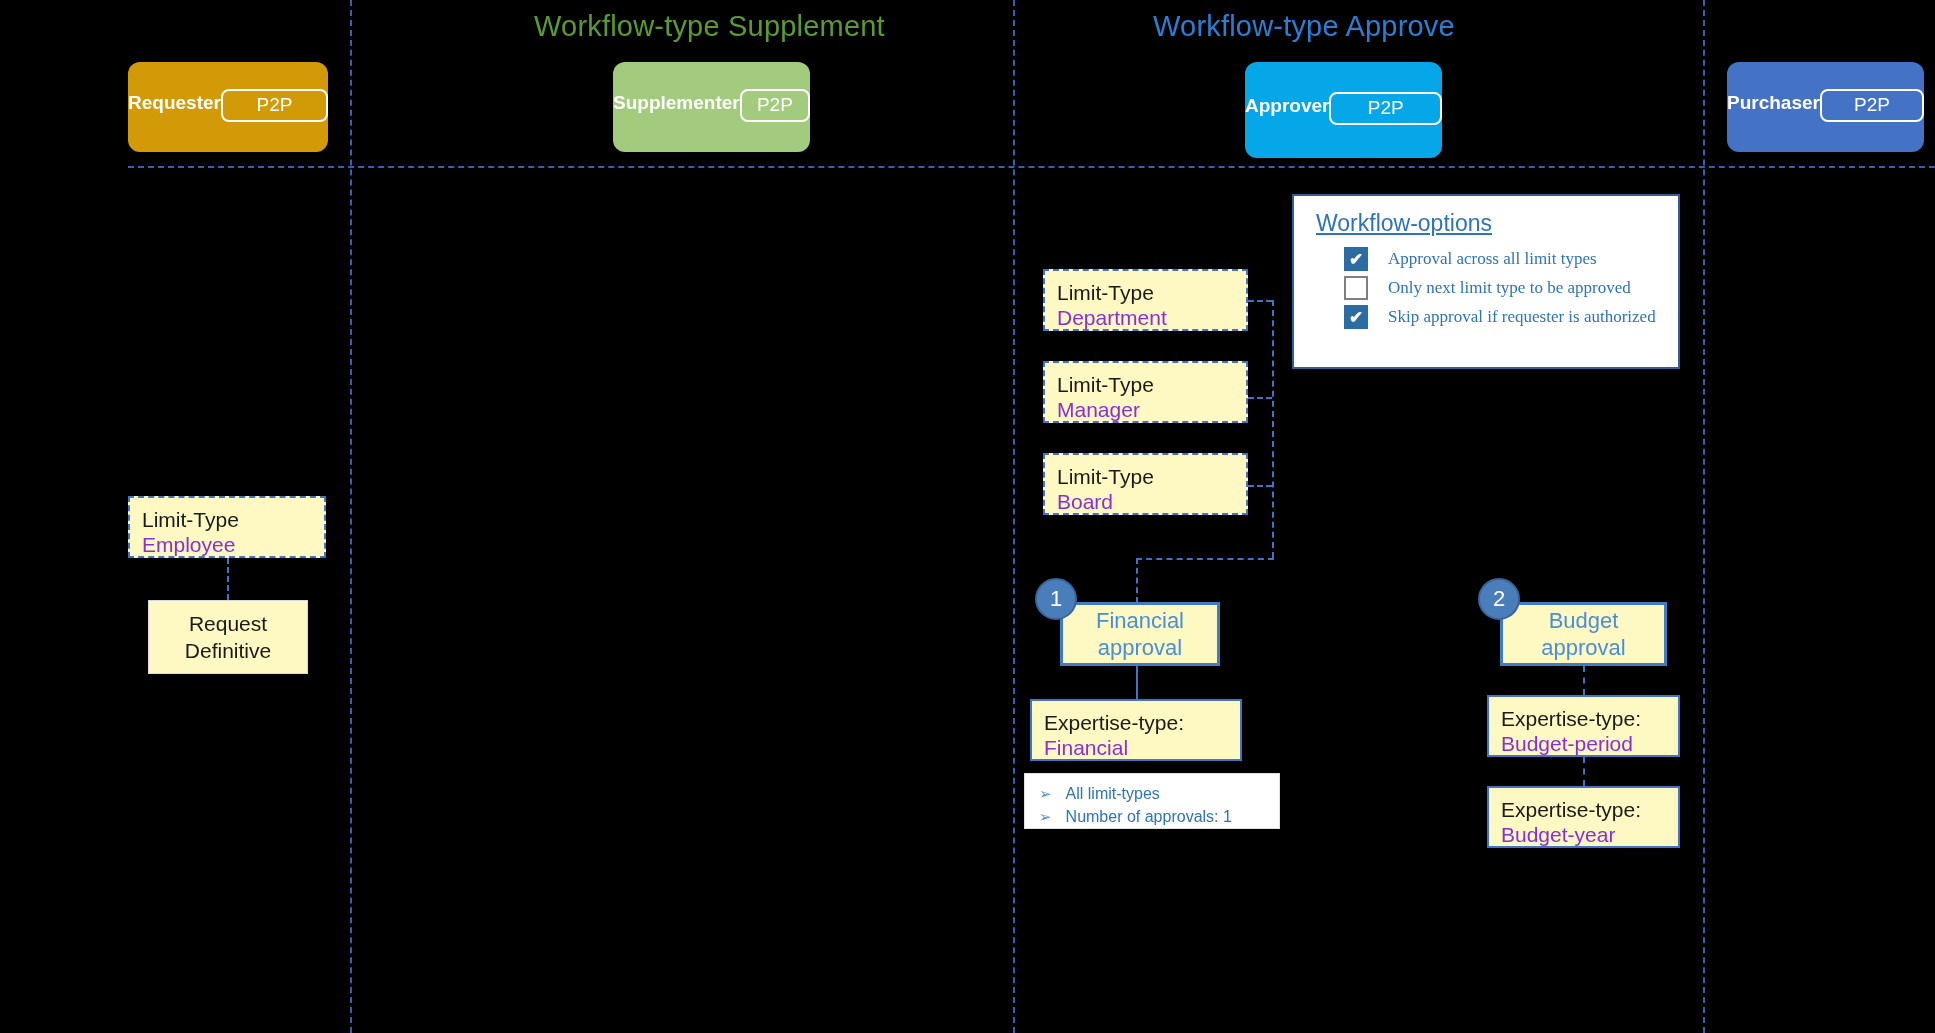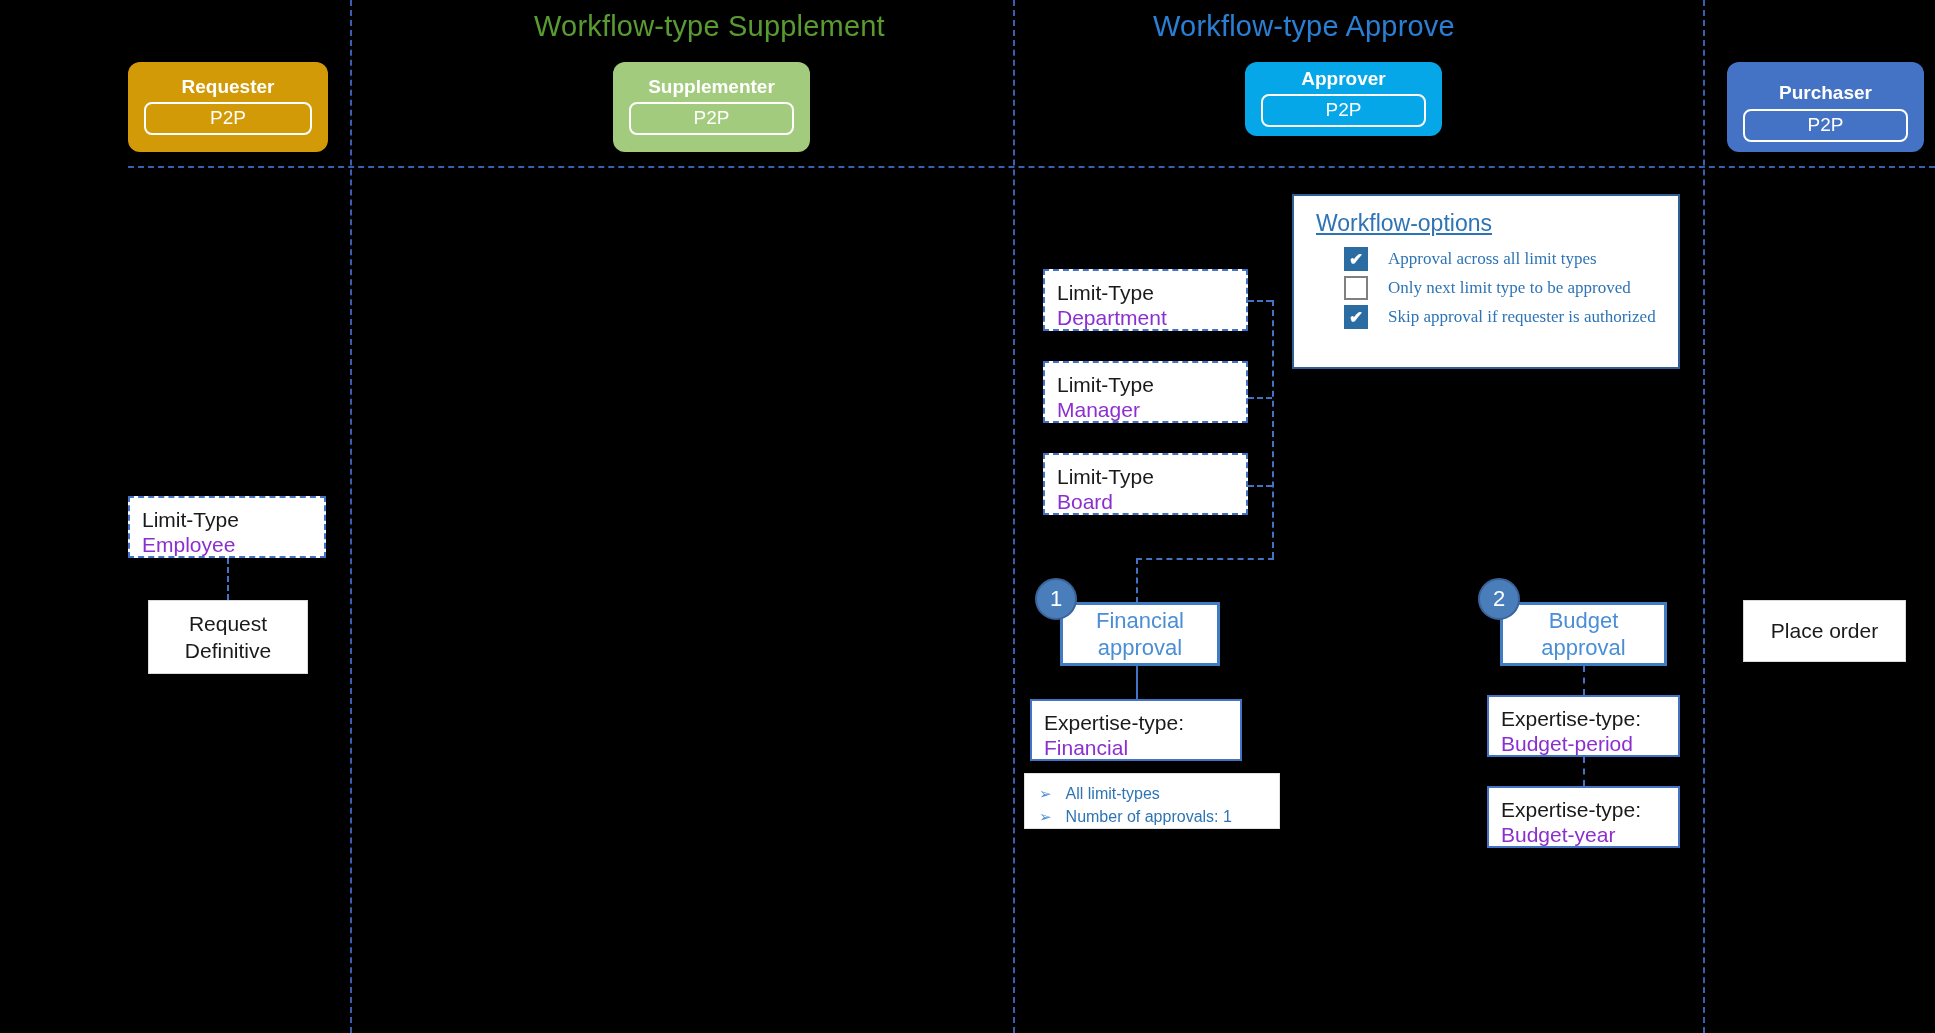--- a/index.html
+++ b/index.html
@@ -10,33 +10,33 @@
   .lane-div{position:absolute;top:0;bottom:0;width:0;border-left:2px dashed #3a5fb0;}
   .lane-hr{position:absolute;height:0;border-top:2px dashed #3a5fb0;}
 
   
   .lane-title{position:absolute;font-size:29px;font-weight:400;white-space:nowrap;letter-spacing:.2px;}
   .lane-title.supplement{color:#5a9b31;}
   .lane-title.approve{color:#2a7fd4;}
 
   
   .role{position:absolute;border-radius:12px;box-sizing:border-box;
-        display:flex;flex-direction:column;align-items:center;justify-content:center;
+        display:flex;flex-direction:row;align-items:center;justify-content:center;
         padding:6px 0 10px 0;}
   .role .rname{color:#fff;font-size:19px;font-weight:bold;line-height:1.25;margin-bottom:4px;}
   .role .rsub{color:#fff;font-size:19px;border:2px solid #fff;border-radius:8px;
                width:84%;text-align:center;padding:3px 0 4px 0;box-sizing:border-box;}
   .role.requester{background:#d39a07;}
   .role.supplementer{background:#a2cb7d;}
   .role.supplementer .rsub{border-color:#ffffff;}
   .role.approver{background:#06a7e8;}
   .role.purchaser{background:#4472c4;justify-content:flex-end;}
 
   
-  .box{position:absolute;box-sizing:border-box;background:#ffffff;}
+  .box{position:absolute;box-sizing:border-box;background:#fef9c3;}
   .box .l1{color:#1a1a1a;font-size:21px;line-height:1.18;}
   .box .l2{font-size:21px;line-height:1.18;color:#8b2fd0;}
 
   .box.dashed{border:2px dashed #4472c4;padding:10px 0 8px 12px;}
   .box.solid-blue{border:2px solid #4472c4;padding:10px 3px 8px 12px;}
   .box.plain{border:1px solid #d9d9d9;display:flex;align-items:center;justify-content:center;}
   .box.plain .ctext{color:#1a1a1a;font-size:21px;text-align:center;line-height:1.3;}
 
   
   .box.action{border:3px solid #3f7cc4;display:flex;align-items:center;justify-content:center;}
@@ -89,21 +89,21 @@
   <div class="role requester" style="left:128px;top:62px;width:200px;height:90px;">
     <div class="rname">Requester</div>
     <div class="rsub">P2P</div>
   </div>
 
   <div class="role supplementer" style="left:613px;top:62px;width:197px;height:90px;">
     <div class="rname">Supplementer</div>
     <div class="rsub">P2P</div>
   </div>
 
-  <div class="role approver" style="left:1245px;top:62px;width:197px;height:74px;">
+  <div class="role approver" style="left:1245px;top:62px;width:197px;height:96px;">
     <div class="rname">Approver</div>
     <div class="rsub">P2P</div>
   </div>
 
   <div class="role purchaser" style="left:1727px;top:62px;width:197px;height:90px;">
     <div class="rname">Purchaser</div>
     <div class="rsub">P2P</div>
   </div>
 
   <div class="box dashed" style="left:128px;top:496px;width:198px;height:62px;">
@@ -210,17 +210,14 @@
     <div class="l2">Budget-period</div>
   </div>
 
   <div class="conn v-dash" style="left:1583px;top:757px;height:29px;"></div>
 
   <div class="box solid-blue" style="left:1487px;top:786px;width:193px;height:62px;">
     <div class="l1">Expertise-type:</div>
     <div class="l2">Budget-year</div>
   </div>
 
-  <div class="box plain" style="left:1743px;top:600px;width:163px;height:62px;">
-    <div class="ctext">Place order</div>
-  </div>
 
 </div>
 
 </body></html>

